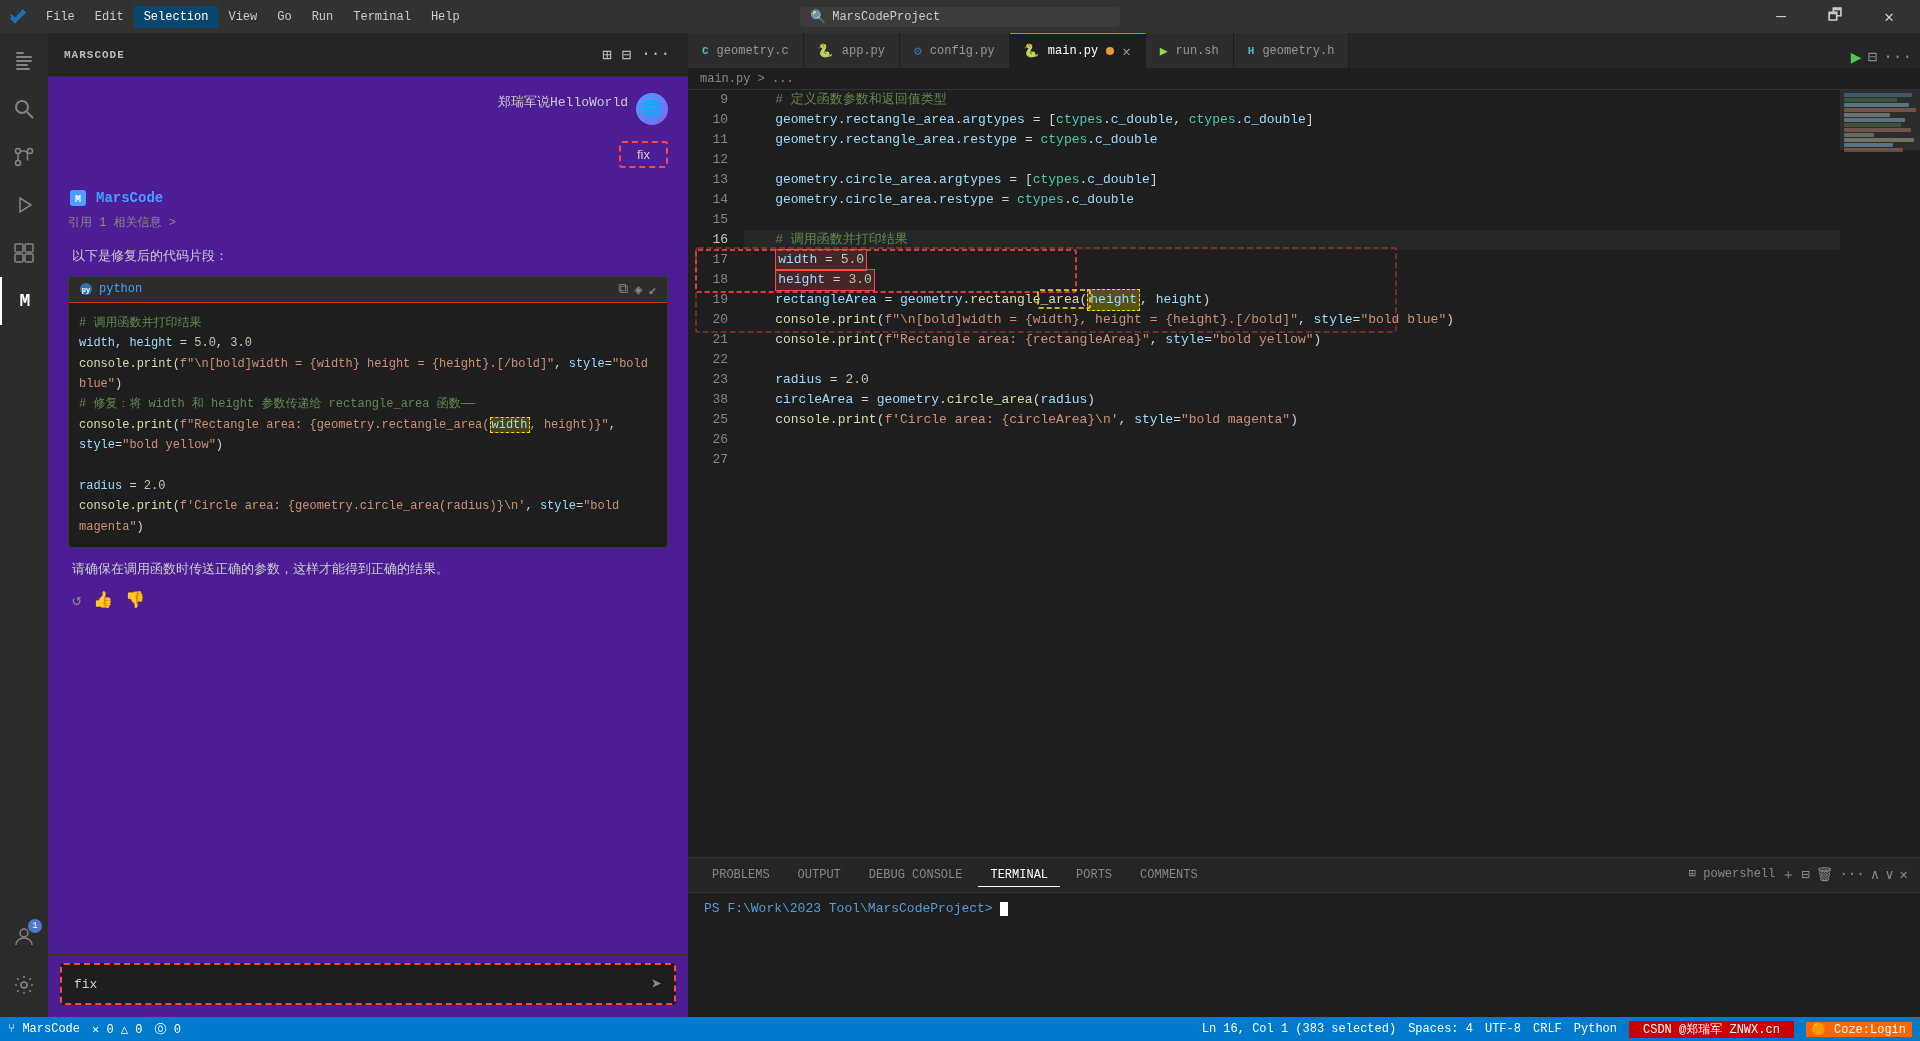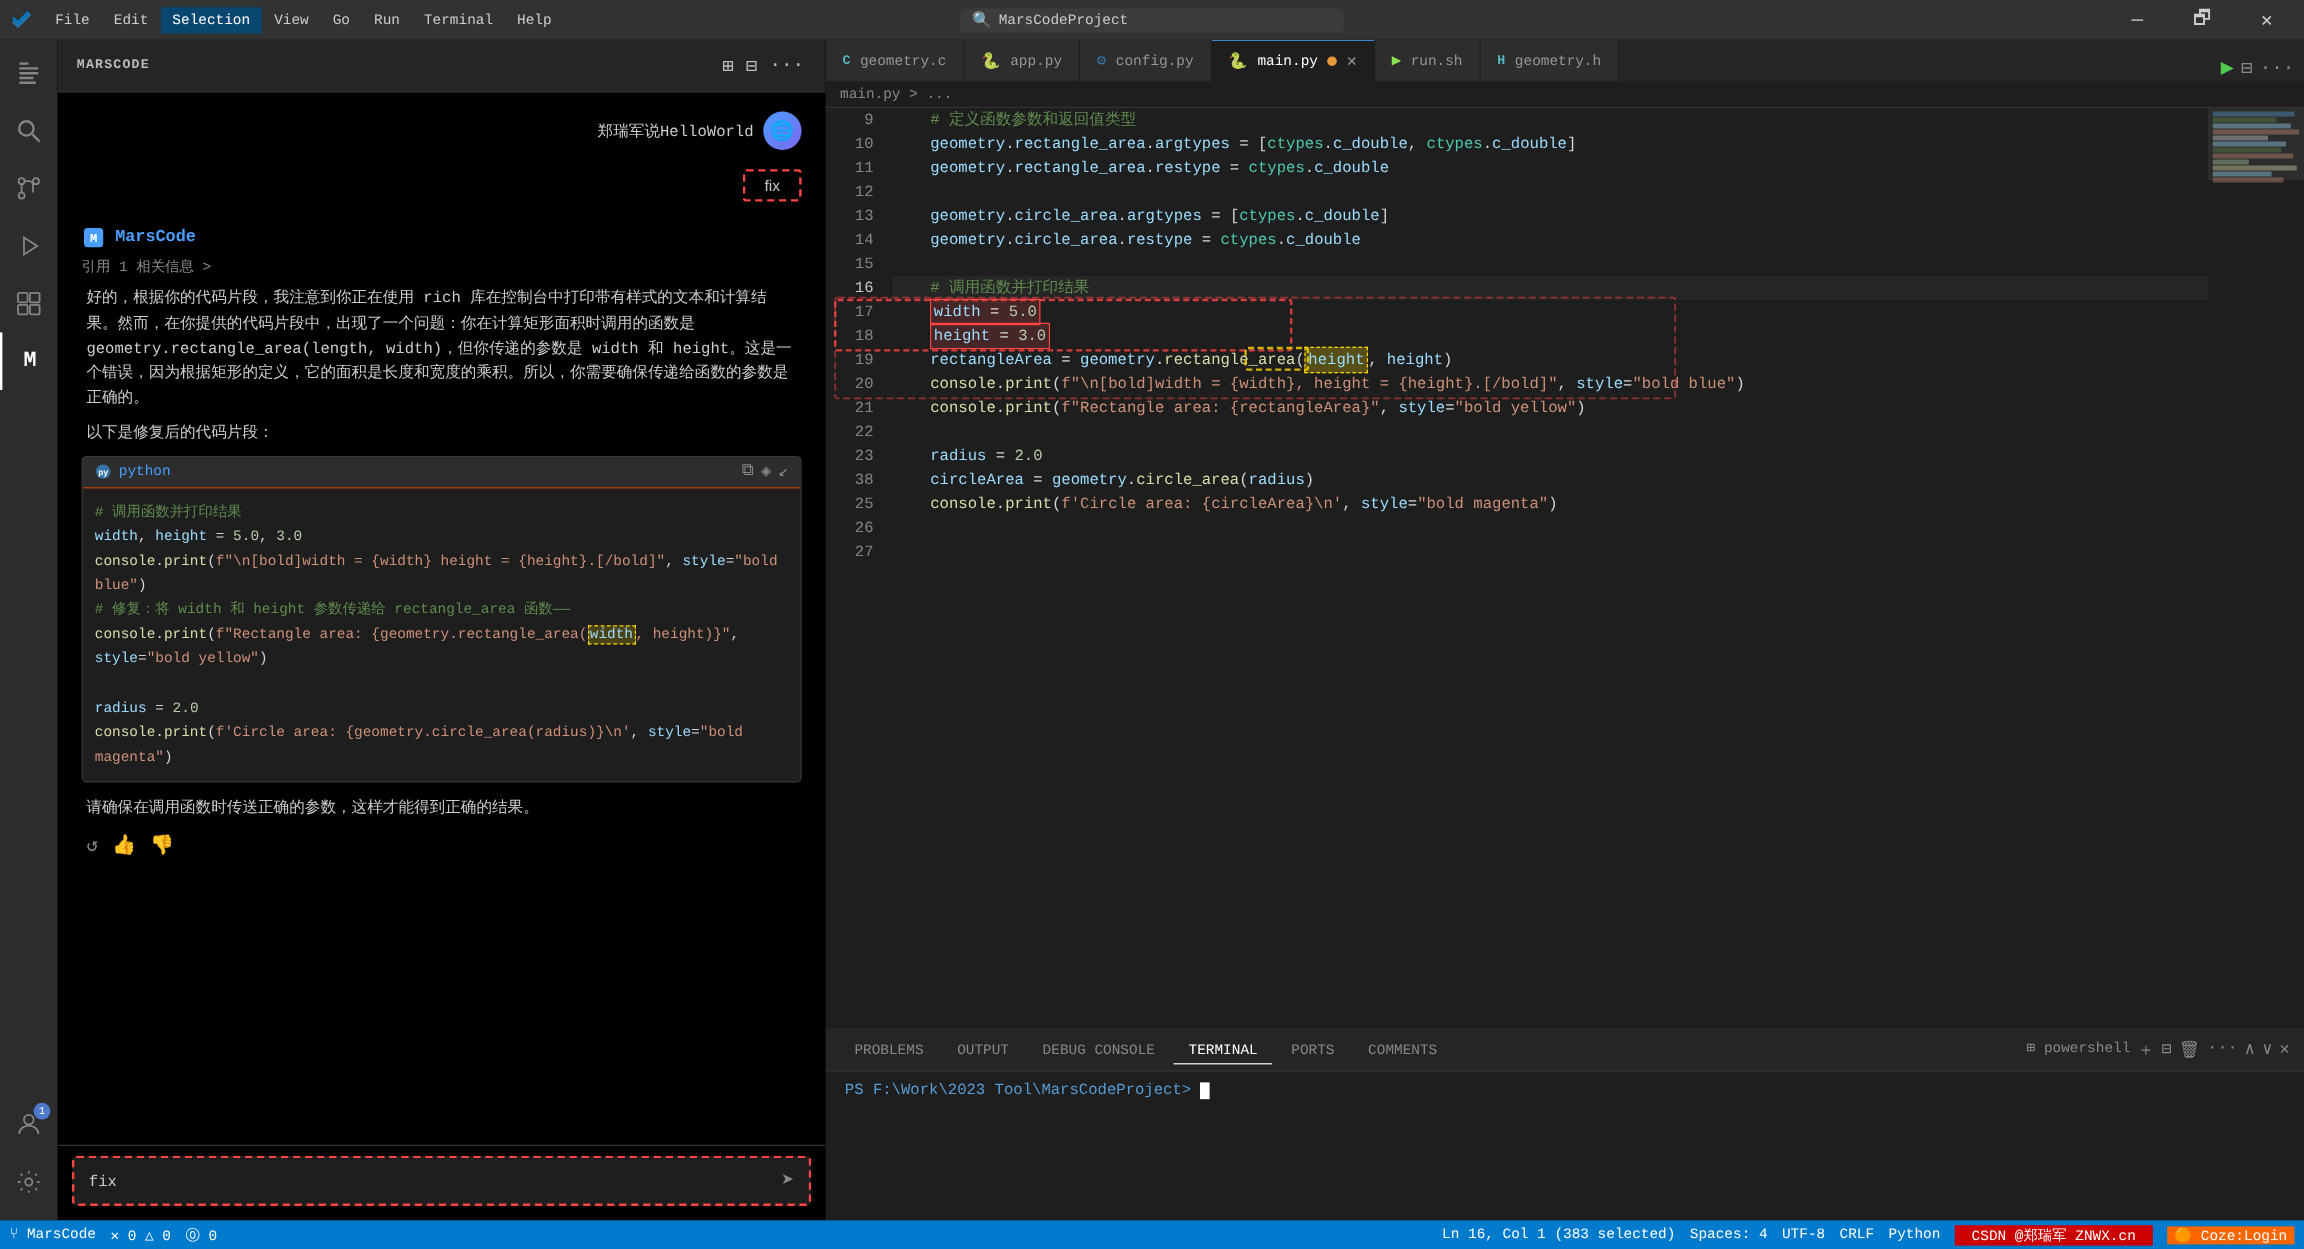--- a/index.html
+++ b/index.html
@@ -111,21 +111,21 @@
       margin-top: auto;
       display: flex;
       flex-direction: column;
       align-items: center;
       padding-bottom: 8px;
     }
 
     
     .sidebar {
       width: 640px;
-      background: #000000;
+      background: #4c1d95;
       display: flex;
       flex-direction: column;
       flex-shrink: 0;
       overflow: hidden;
     }
     .sidebar-header {
       height: 44px;
       background: #252526;
       display: flex;
       align-items: center;
@@ -141,21 +141,21 @@
     .chat-area {
       flex: 1;
       overflow-y: auto;
       padding: 12px;
       display: flex;
       flex-direction: column;
       gap: 12px;
     }
     .chat-user-header {
       display: flex;
-      align-items: center;
+      align-items: flex-start;
       justify-content: flex-end;
       gap: 8px;
       padding: 4px 8px;
     }
     .chat-user-name { color: #ccc; font-size: 13px; }
     .chat-user-avatar {
       width: 32px; height: 32px;
       border-radius: 50%;
       background: linear-gradient(135deg, #4a9eff, #7b68ee);
       display: flex; align-items: center; justify-content: center;
@@ -549,21 +549,20 @@
 
       <div style="padding: 4px 8px;">
         <div class="marscode-logo">
           <svg width="20" height="20" viewBox="0 0 20 20">
             <rect x="2" y="2" width="16" height="16" rx="3" fill="#4a9eff"></rect>
             <text x="10" y="14" text-anchor="middle" fill="white" font-size="10" font-weight="bold">M</text>
           </svg>
           <span>MarsCode</span>
         </div>
         <div class="ref-info">引用 1 相关信息 &gt;</div>
-        <div class="chat-message">好的，根据你的代码片段，我注意到你正在使用 rich 库在控制台中打印带有样式的文本和计算结果。然而，在你提供的代码片段中，出现了一个问题：你在计算矩形面积时调用的函数是 geometry.rectangle_area(length, width)，但你传递的参数是 width 和 height。这是一个错误，因为根据矩形的定义，它的面积是长度和宽度的乘积。所以，你需要确保传递给函数的参数是正确的。</div>
         <div class="chat-message" style="margin-top:8px;">以下是修复后的代码片段：</div>
 
         <div class="code-block">
           <div class="code-block-header">
             <div class="code-lang">
               <svg width="14" height="14" viewBox="0 0 14 14">
                   <circle cx="7" cy="7" r="6" fill="#3572A5"></circle>
                   <text x="7" y="10" text-anchor="middle" fill="white" font-size="7" font-weight="bold">py</text>
                 </svg>
               <span>python</span>

